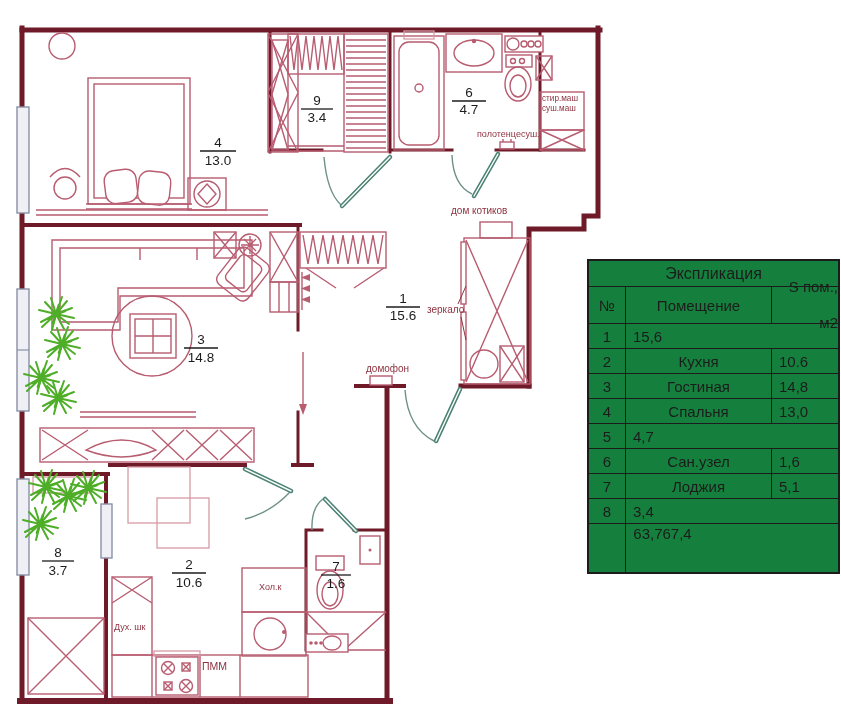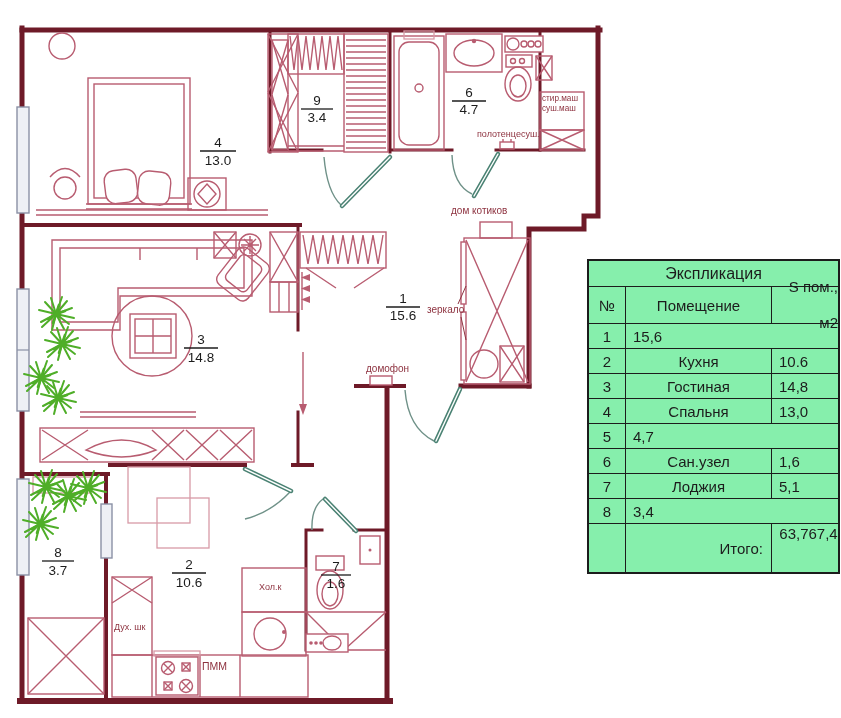--- a/index.html
+++ b/index.html
@@ -23,21 +23,21 @@
   .leaf{stroke:var(--leaf);stroke-width:4.5;fill:none;stroke-linecap:round;}
   .leafcore{stroke:#fff;stroke-width:1.4;fill:none;stroke-linecap:round;}
   .plant{stroke:var(--plant);stroke-width:2;fill:none;stroke-linecap:round;}
   .lblnum,.lblarea{fill:var(--ink);font-size:13.5px;text-anchor:middle;
       font-family:"Liberation Sans",sans-serif;}
   .lbline{stroke:var(--ink);stroke-width:1.3;}
   .ann{fill:var(--ann);font-family:"Liberation Sans",sans-serif;}
   .a8{font-size:8.2px;} .a9{font-size:9px;} .a10{font-size:10px;} .a11{font-size:10.5px;}
   
   .expl{position:absolute;left:587px;top:259px;width:249px;border:2px solid var(--ink);
-        color:var(--ink);font-size:15px;background:#86efac;}
+        color:var(--ink);font-size:15px;background:#15803d;}
   .expl .trow{display:flex;border-top:1px solid var(--ink);}
   .expl .trow:first-child{border-top:none;}
   .expl .c{display:flex;align-items:center;justify-content:center;box-sizing:border-box;}
   .expl .c-no{width:37px;border-right:1px solid var(--ink);}
   .expl .c-name{flex:1;border-right:1px solid var(--ink);}
   .expl .c-area{width:66px;justify-content:flex-start;padding-left:7px;}
   .expl .title{height:25px;font-size:16px;}
   .expl .head{height:36px;}
   .expl .head .c-area{flex-direction:column;justify-content:center;padding-left:0;
         align-items:flex-end;line-height:16px;gap:20px;}
@@ -437,20 +437,19 @@
     <div class="c c-no">7</div>
     <div class="c c-name">Лоджия</div>
     <div class="c c-area">5,1</div>
   </div>
   <div class="trow drow">
     <div class="c c-no">8</div>
     <div class="c c-area">3,4</div>
   </div>
   <div class="trow totrow">
     <div class="c c-no"></div>
-    <div class="c c-name">Итого:</div>
     <div class="c c-area">
       <span>63,7</span>
       <span>67,4</span>
     </div>
   </div>
 </div>
 </div>
 
 </body></html>

